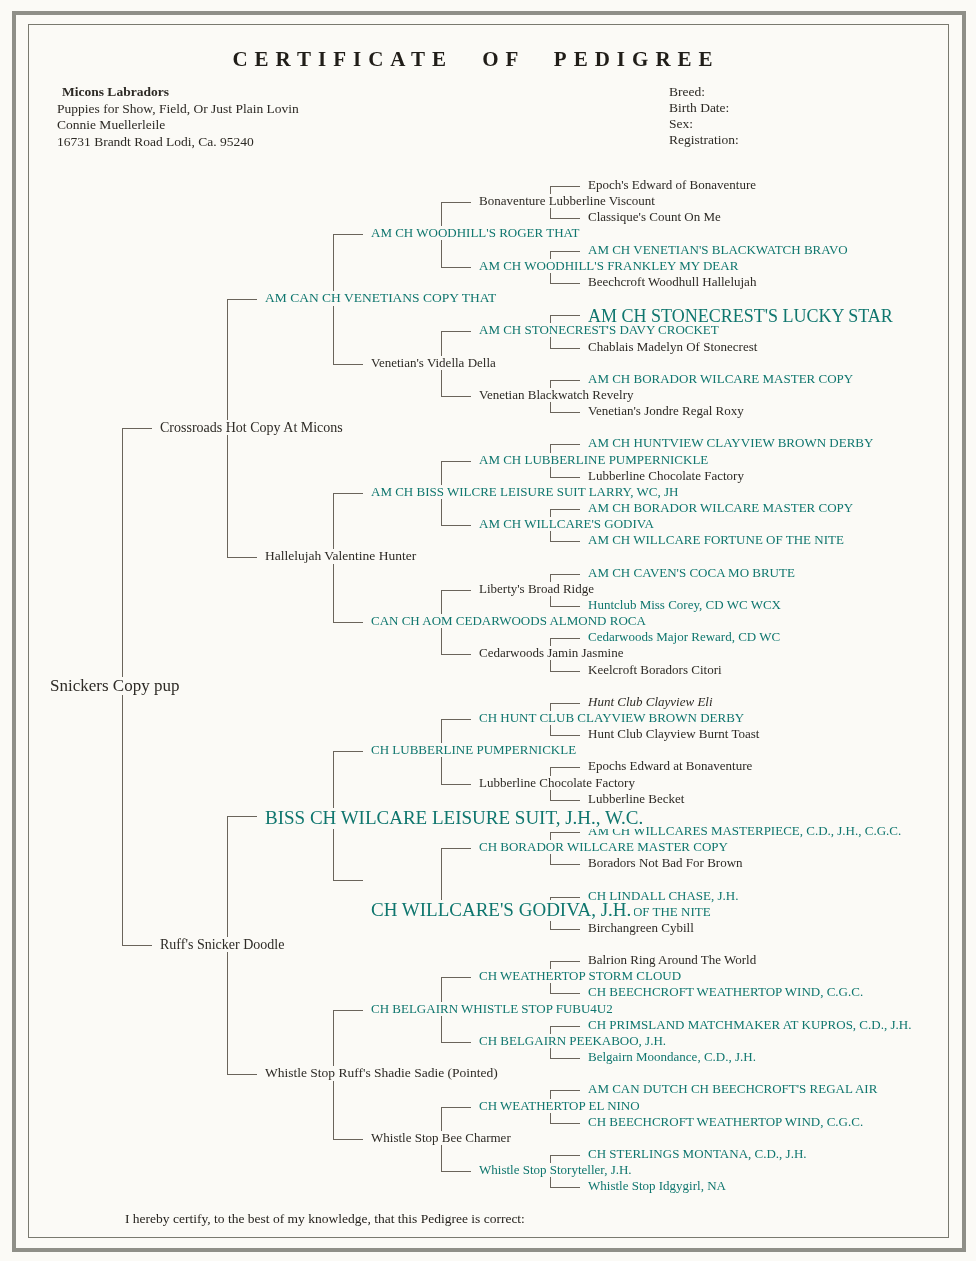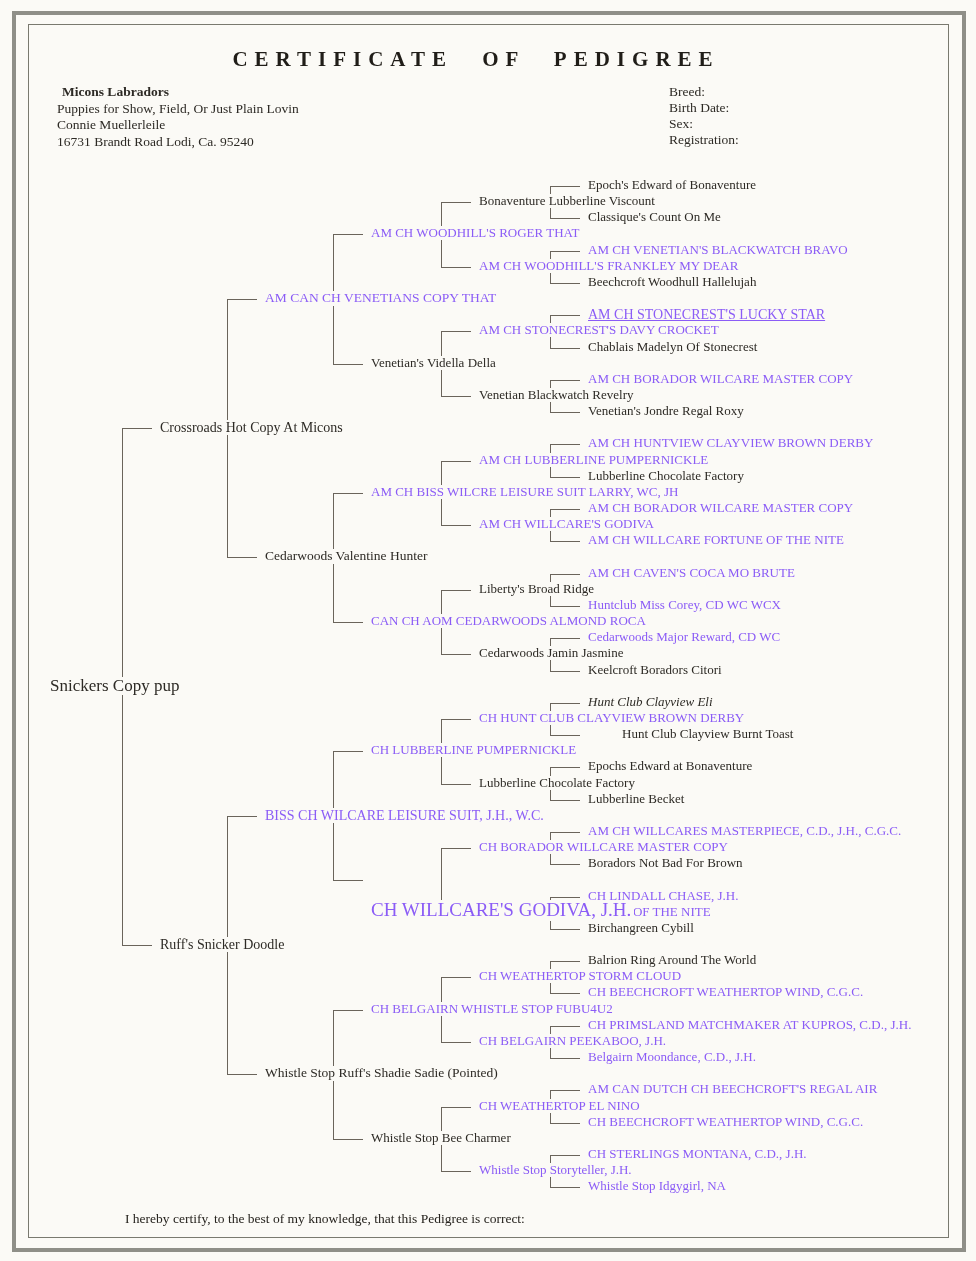--- a/index.html
+++ b/index.html
@@ -27,21 +27,21 @@
   .breeder .bname{font-weight:bold;margin-left:5px;}
   .infoblock{position:absolute;left:658px;top:84px;font-size:13.5px;line-height:16px;margin-left:11px;}
   .footer{
     position:absolute;left:125px;top:1211px;font-size:13.5px;color:#26231e;
   }
   #tree{position:absolute;left:0;top:0;width:976px;height:1261px;}
   #tree .node{
     position:absolute;white-space:nowrap;line-height:1.08;
     background:#fbfaf6;padding:0 3px;color:#2d2a25;
   }
-  #tree .node.champion{color:#8b5cf6;}
+  #tree .node.champion{color:#0f766e;}
   #tree .vline{position:absolute;width:0;border-left:1px solid #6a645b;}
   #tree .hline{position:absolute;height:0;border-top:1px solid #6a645b;}
 </style>
 </head>
 <body>
 
 <div class="outer-frame"></div>
 <div class="inner-frame"></div>
 
 <div class="title">CERTIFICATE OF PEDIGREE</div>
@@ -85,21 +85,21 @@
     <div class="node champion" style="left: 585px; top: 243px; font-size: 13px;">AM CH VENETIAN'S BLACKWATCH BRAVO</div>
     <div class="node" style="left: 585px; top: 275px; font-size: 13px;">Beechcroft Woodhull Hallelujah</div>
     <div class="node champion" style="left: 476px; top: 259px; font-size: 13px;">AM CH WOODHILL'S FRANKLEY MY DEAR</div>
     <div class="node champion" style="left: 368px; top: 226px; font-size: 13px;">AM CH WOODHILL'S ROGER THAT</div>
     <div class="vline" style="left: 441px; top: 331px; height: 65px;"></div>
     <div class="hline" style="left: 441px; top: 331px; width: 30px;"></div>
     <div class="hline" style="left: 441px; top: 396px; width: 30px;"></div>
     <div class="vline" style="left: 550px; top: 315px; height: 33px;"></div>
     <div class="hline" style="left: 550px; top: 315px; width: 30px;"></div>
     <div class="hline" style="left: 550px; top: 348px; width: 30px;"></div>
-    <div class="node champion" style="left: 585px; top: 307px; font-size: 14px; text-decoration: underline;">AM CH STONECREST'S LUCKY STAR</div>
+    <div class="node champion" style="left: 585px; top: 307px; font-size: 18px;">AM CH STONECREST'S LUCKY STAR</div>
     <div class="node" style="left: 585px; top: 340px; font-size: 13px;">Chablais Madelyn Of Stonecrest</div>
     <div class="node champion" style="left: 476px; top: 323px; font-size: 13px;">AM CH STONECREST'S DAVY CROCKET</div>
     <div class="vline" style="left: 550px; top: 380px; height: 32px;"></div>
     <div class="hline" style="left: 550px; top: 380px; width: 30px;"></div>
     <div class="hline" style="left: 550px; top: 412px; width: 30px;"></div>
     <div class="node champion" style="left: 585px; top: 372px; font-size: 13px;">AM CH BORADOR WILCARE MASTER COPY</div>
     <div class="node" style="left: 585px; top: 404px; font-size: 13px;">Venetian's Jondre Regal Roxy</div>
     <div class="node" style="left: 476px; top: 388px; font-size: 13px;">Venetian Blackwatch Revelry</div>
     <div class="node" style="left: 368px; top: 356px; font-size: 13px;">Venetian's Vidella Della</div>
     <div class="node champion" style="left: 262px; top: 291px; font-size: 13.5px;">AM CAN CH VENETIANS COPY THAT</div>
@@ -131,36 +131,36 @@
     <div class="node champion" style="left: 585px; top: 566px; font-size: 13px;">AM CH CAVEN'S COCA MO BRUTE</div>
     <div class="node champion" style="left: 585px; top: 598px; font-size: 13px;">Huntclub Miss Corey, CD WC WCX</div>
     <div class="node" style="left: 476px; top: 582px; font-size: 13px;">Liberty's Broad Ridge</div>
     <div class="vline" style="left: 550px; top: 638px; height: 33px;"></div>
     <div class="hline" style="left: 550px; top: 638px; width: 30px;"></div>
     <div class="hline" style="left: 550px; top: 671px; width: 30px;"></div>
     <div class="node champion" style="left: 585px; top: 630px; font-size: 13px;">Cedarwoods Major Reward, CD WC</div>
     <div class="node" style="left: 585px; top: 663px; font-size: 13px;">Keelcroft Boradors Citori</div>
     <div class="node" style="left: 476px; top: 646px; font-size: 13px;">Cedarwoods Jamin Jasmine</div>
     <div class="node champion" style="left: 368px; top: 614px; font-size: 13px;">CAN CH AOM CEDARWOODS ALMOND ROCA</div>
-    <div class="node" style="left: 262px; top: 549px; font-size: 13.5px;">Cedarwoods Valentine Hunter</div>
+    <div class="node" style="left: 262px; top: 549px; font-size: 13.5px;">Hallelujah Valentine Hunter</div>
     <div class="node" style="left: 157px; top: 420px; font-size: 14px;">Crossroads Hot Copy At Micons</div>
     <div class="vline" style="left: 227px; top: 816px; height: 258px;"></div>
     <div class="hline" style="left: 227px; top: 816px; width: 30px;"></div>
     <div class="hline" style="left: 227px; top: 1074px; width: 30px;"></div>
     <div class="vline" style="left: 333px; top: 751px; height: 129px;"></div>
     <div class="hline" style="left: 333px; top: 751px; width: 30px;"></div>
     <div class="hline" style="left: 333px; top: 880px; width: 30px;"></div>
     <div class="vline" style="left: 441px; top: 719px; height: 65px;"></div>
     <div class="hline" style="left: 441px; top: 719px; width: 30px;"></div>
     <div class="hline" style="left: 441px; top: 784px; width: 30px;"></div>
     <div class="vline" style="left: 550px; top: 703px; height: 32px;"></div>
     <div class="hline" style="left: 550px; top: 703px; width: 30px;"></div>
     <div class="hline" style="left: 550px; top: 735px; width: 30px;"></div>
     <div class="node" style="left: 585px; top: 695px; font-size: 13px; font-style: italic;">Hunt Club Clayview Eli</div>
-    <div class="node" style="left: 585px; top: 727px; font-size: 13px; margin-left: 34px;">Hunt Club Clayview Burnt Toast</div>
+    <div class="node" style="left: 585px; top: 727px; font-size: 13px;">Hunt Club Clayview Burnt Toast</div>
     <div class="node champion" style="left: 476px; top: 711px; font-size: 13px;">CH HUNT CLUB CLAYVIEW BROWN DERBY</div>
     <div class="vline" style="left: 550px; top: 767px; height: 33px;"></div>
     <div class="hline" style="left: 550px; top: 767px; width: 30px;"></div>
     <div class="hline" style="left: 550px; top: 800px; width: 30px;"></div>
     <div class="node" style="left: 585px; top: 759px; font-size: 13px;">Epochs Edward at Bonaventure</div>
     <div class="node" style="left: 585px; top: 792px; font-size: 13px;">Lubberline Becket</div>
     <div class="node" style="left: 476px; top: 776px; font-size: 13px;">Lubberline Chocolate Factory</div>
     <div class="node champion" style="left: 368px; top: 743px; font-size: 13px;">CH LUBBERLINE PUMPERNICKLE</div>
     <div class="vline" style="left: 441px; top: 848px; height: 65px;"></div>
     <div class="hline" style="left: 441px; top: 848px; width: 30px;"></div>
@@ -171,21 +171,21 @@
     <div class="node champion" style="left: 585px; top: 824px; font-size: 13px;">AM CH WILLCARES MASTERPIECE, C.D., J.H., C.G.C.</div>
     <div class="node" style="left: 585px; top: 856px; font-size: 13px;">Boradors Not Bad For Brown</div>
     <div class="node champion" style="left: 476px; top: 840px; font-size: 13px;">CH BORADOR WILLCARE MASTER COPY</div>
     <div class="vline" style="left: 550px; top: 897px; height: 32px;"></div>
     <div class="hline" style="left: 550px; top: 897px; width: 30px;"></div>
     <div class="hline" style="left: 550px; top: 929px; width: 30px;"></div>
     <div class="node champion" style="left: 585px; top: 889px; font-size: 13px;">CH LINDALL CHASE, J.H.</div>
     <div class="node" style="left: 585px; top: 921px; font-size: 13px;">Birchangreen Cybill</div>
     <div class="node champion" style="left: 476px; top: 905px; font-size: 13px;">CH WILLCARE FORTUNE OF THE NITE</div>
     <div class="node champion" style="left: 368px; top: 900px; font-size: 19px;">CH WILLCARE'S GODIVA, J.H.</div>
-    <div class="node champion" style="left: 262px; top: 808px; font-size: 14px;">BISS CH WILCARE LEISURE SUIT, J.H., W.C.</div>
+    <div class="node champion" style="left: 262px; top: 808px; font-size: 19px;">BISS CH WILCARE LEISURE SUIT, J.H., W.C.</div>
     <div class="vline" style="left: 333px; top: 1010px; height: 129px;"></div>
     <div class="hline" style="left: 333px; top: 1010px; width: 30px;"></div>
     <div class="hline" style="left: 333px; top: 1139px; width: 30px;"></div>
     <div class="vline" style="left: 441px; top: 977px; height: 65px;"></div>
     <div class="hline" style="left: 441px; top: 977px; width: 30px;"></div>
     <div class="hline" style="left: 441px; top: 1042px; width: 30px;"></div>
     <div class="vline" style="left: 550px; top: 961px; height: 32px;"></div>
     <div class="hline" style="left: 550px; top: 961px; width: 30px;"></div>
     <div class="hline" style="left: 550px; top: 993px; width: 30px;"></div>
     <div class="node" style="left: 585px; top: 953px; font-size: 13px;">Balrion Ring Around The World</div>

